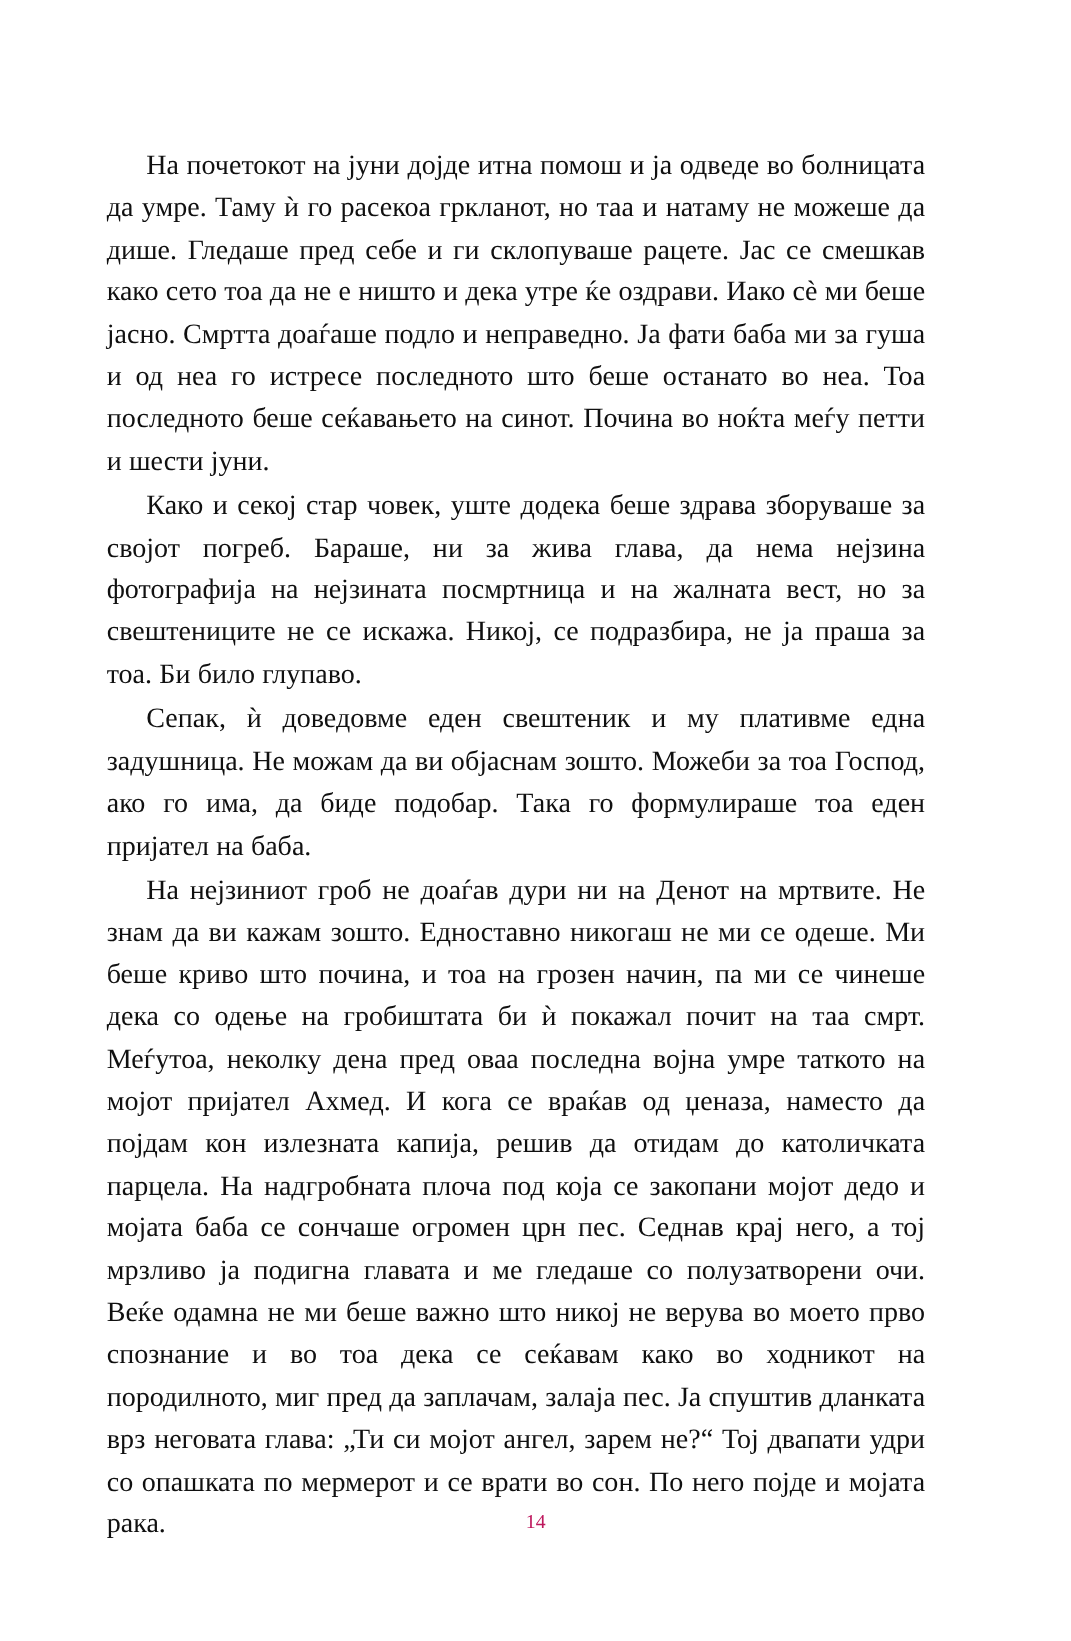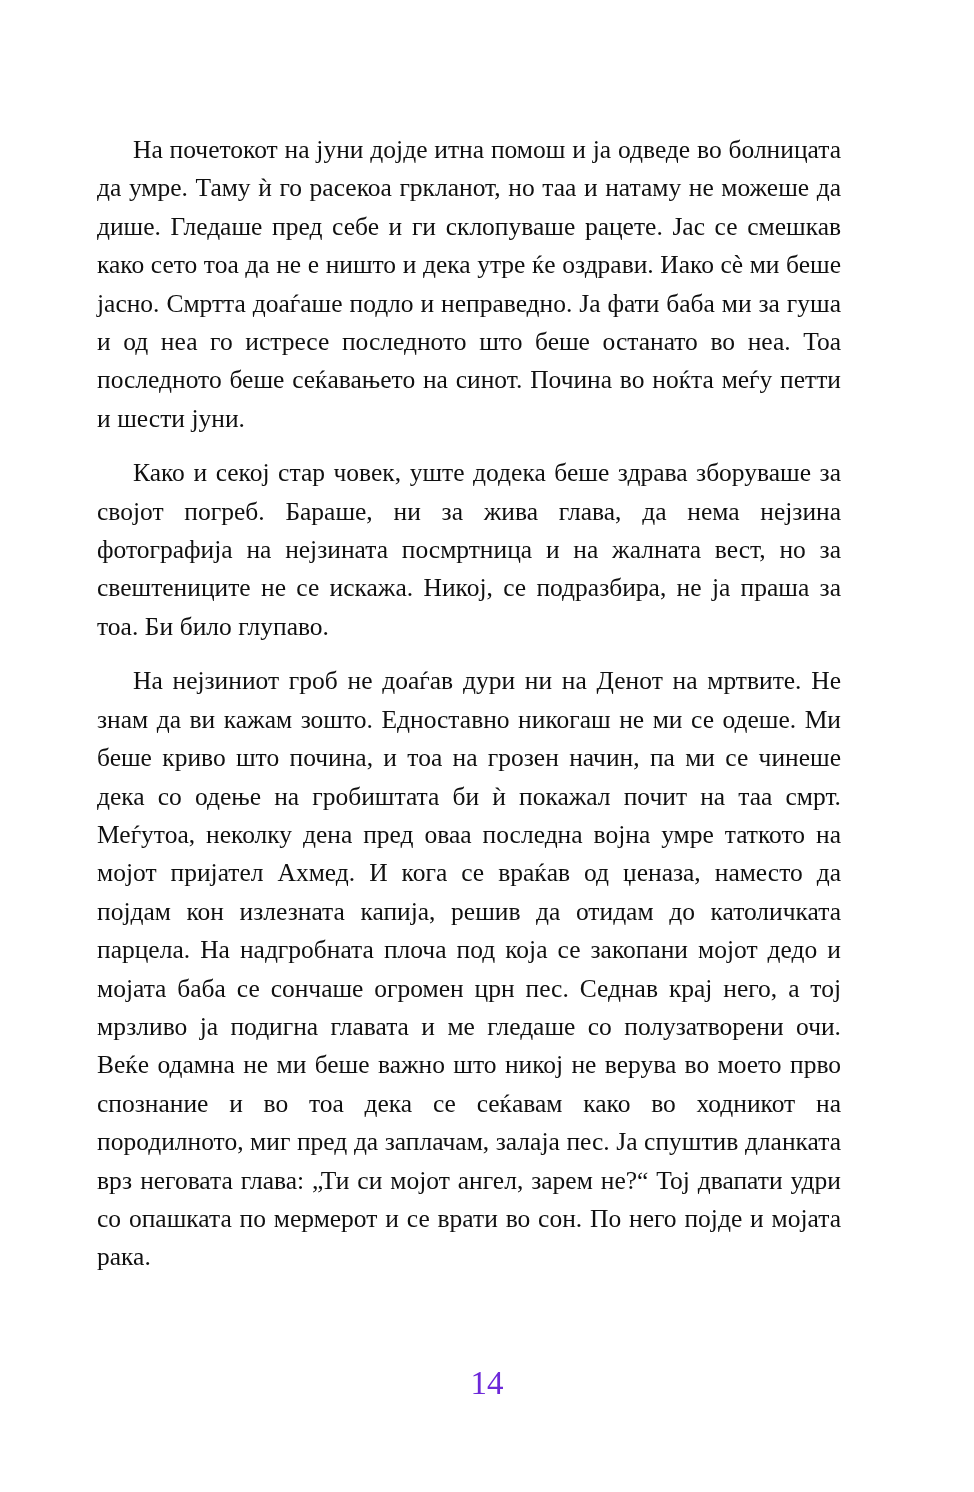--- a/index.html
+++ b/index.html
@@ -30,47 +30,48 @@
     color: #101010;
     text-align: justify;
     text-justify: inter-word;
     text-indent: 36px;
     margin: 0;
     hyphens: manual;
     -webkit-hyphens: manual;
     word-spacing: 0.2px;
   }
   .para + .para {
-    margin-top: 16px;
+    margin-top: 2px;
   }
   .para .quote {
   }
   .folio {
     position: absolute;
     left: 0;
     top: 1368px;
     width: 974px;
     text-align: center;
     font-family: "Liberation Serif", "DejaVu Serif", serif;
-    font-size: 33px;
+    font-size: 18px;
     line-height: 30px;
-    color: #6d28d9;
+    color: #be185d;
   }
 </style>
 </head>
 <body>
 
 <div class="page">
 
   <div class="text-block">
 
     <p class="para">На почетокот на јуни дојде итна помош и ја одведе во болницата да умре. Таму ѝ го расекоа гркланот, но таа и натаму не можеше да дише. Гледаше пред себе и ги склопуваше рацете. Јас се смешкав како сето тоа да не е ништо и дека утре ќе оздрави. Иако сѐ ми беше јасно. Смртта доаѓаше подло и неправедно. Ја фати баба ми за гуша и од неа го истресе последното што беше останато во неа. Тоа последното беше сеќавањето на синот. Почина во ноќта меѓу петти и шести јуни.</p>
 
     <p class="para">Како и секој стар човек, уште додека беше здрава зборуваше за својот погреб. Бараше, ни за жива глава, да нема нејзина фотографија на нејзината посмртница и на жалната вест, но за свештениците не се искажа. Никој, се подразбира, не ја праша за тоа. Би било глупаво.</p>
 
+    <p class="para">Сепак, ѝ доведовме еден свештеник и му плативме една задушница. Не можам да ви објаснам зошто. Можеби за тоа Господ, ако го има, да биде подобар. Така го формулираше тоа еден пријател на баба.</p>
 
     <p class="para"><span>На нејзиниот гроб не доаѓав дури ни на Денот на мртвите. Не знам да ви кажам зошто. Едноставно никогаш не ми се одеше. Ми беше криво што почина, и тоа на грозен начин, па ми се чинеше дека со одење на гробиштата би ѝ покажал почит на таа смрт. Меѓутоа, неколку дена пред оваа последна војна умре таткото на мојот пријател Ахмед. И кога се враќав од џеназа, наместо да појдам кон излезната капија, решив да отидам до католичката парцела. На надгробната плоча под која се закопани мојот дедо и мојата баба се сончаше огромен црн пес. Седнав крај него, а тој мрзливо ја подигна главата и ме гледаше со полузатворени очи. Веќе одамна не ми беше важно што никој не верува во моето прво спознание и во тоа дека се сеќавам како во ходникот на породилното, миг пред да заплачам, залаја пес. Ја спуштив дланката врз неговата глава: „</span><span class="quote">Ти си мојот ангел, зарем не?</span><span>“ Тој двапати удри со опашката по мермерот и се врати во сон. По него појде и мојата рака.</span></p>
 
   </div>
 
   <div class="folio">14</div>
 
 </div>
 
 </body></html>

